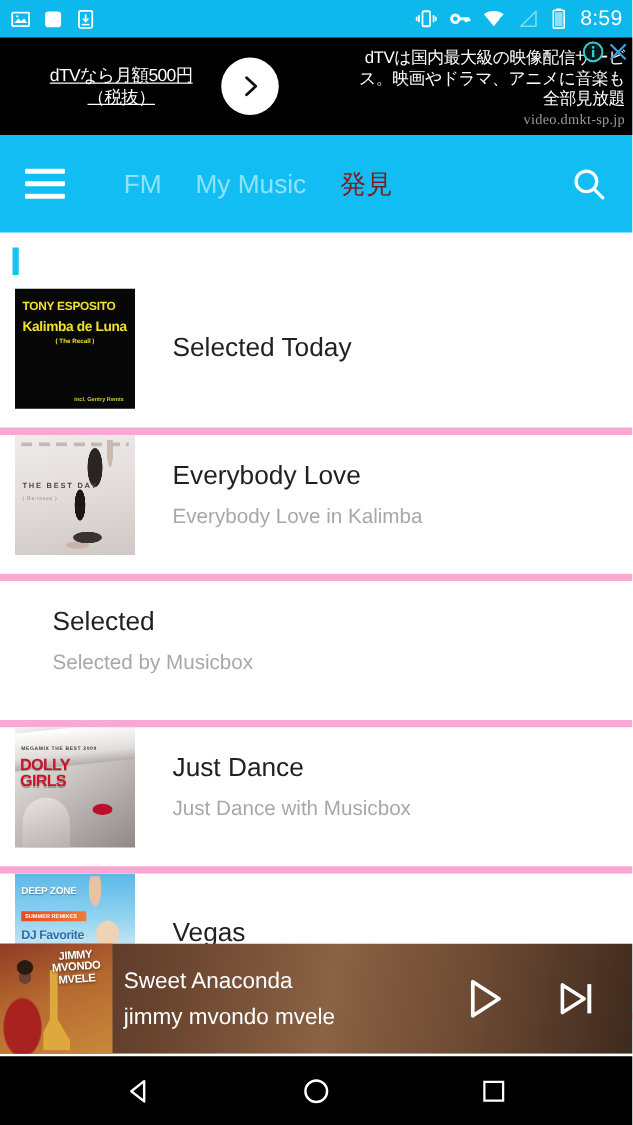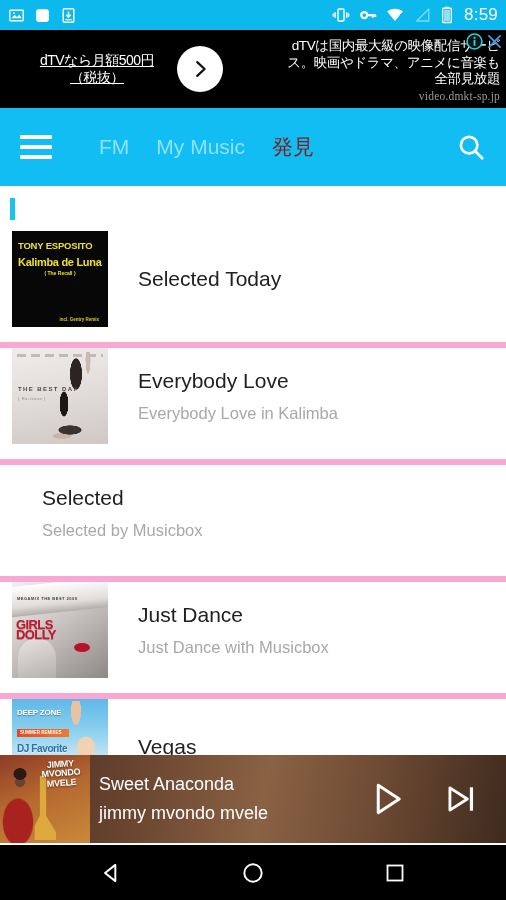--- a/index.html
+++ b/index.html
@@ -166,21 +166,21 @@
     background:linear-gradient(145deg,#f2f0ef 0%,#cfcac7 40%,#8e8886 100%);
     position:relative;
   }
   .art-dolly .dl-hat{
     position:absolute; top:0; left:-6px; right:-6px; height:30px;
     background:linear-gradient(180deg,#ffffff 0%,#e0dcd9 70%,#b4aeab 100%);
     transform:rotate(-6deg);
   }
   .art-dolly .dl-t1{
     position:absolute; top:22px; left:4px; font-size:13px; font-weight:bold;
-    color:#c9132c; letter-spacing:-.6px; text-shadow:0 1px 0 rgba(0,0,0,.25);margin-top:23px;
+    color:#c9132c; letter-spacing:-.6px; text-shadow:0 1px 0 rgba(0,0,0,.25);
   }
   .art-dolly .dl-t2{
     position:absolute; top:35px; left:4px; font-size:13px; font-weight:bold;
     color:#c9132c; letter-spacing:-.6px; text-shadow:0 1px 0 rgba(0,0,0,.25);
   }
   .art-dolly .dl-t0{
     position:absolute; top:14px; left:5px; font-size:4px; font-weight:bold;
     color:#43403f; letter-spacing:.5px;
   }
   .art-dolly .dl-lip{

